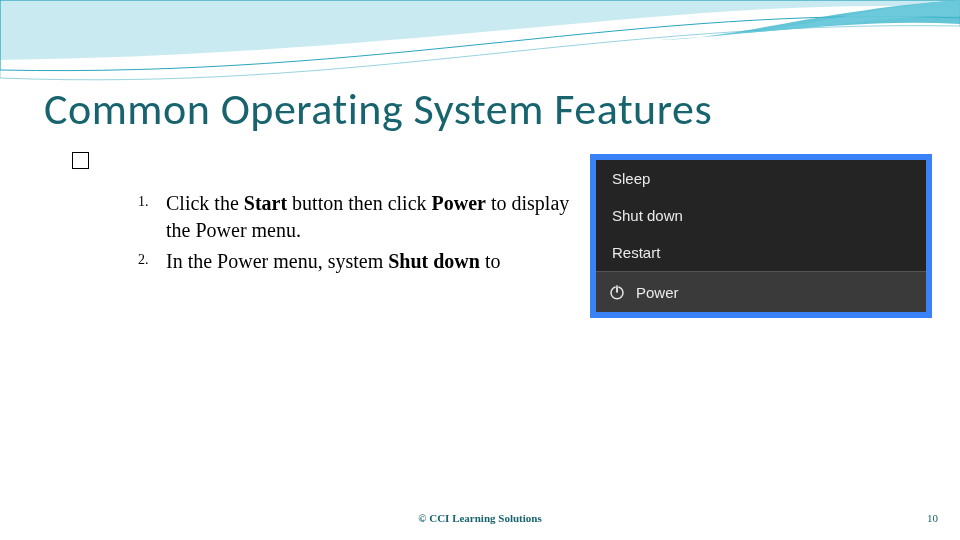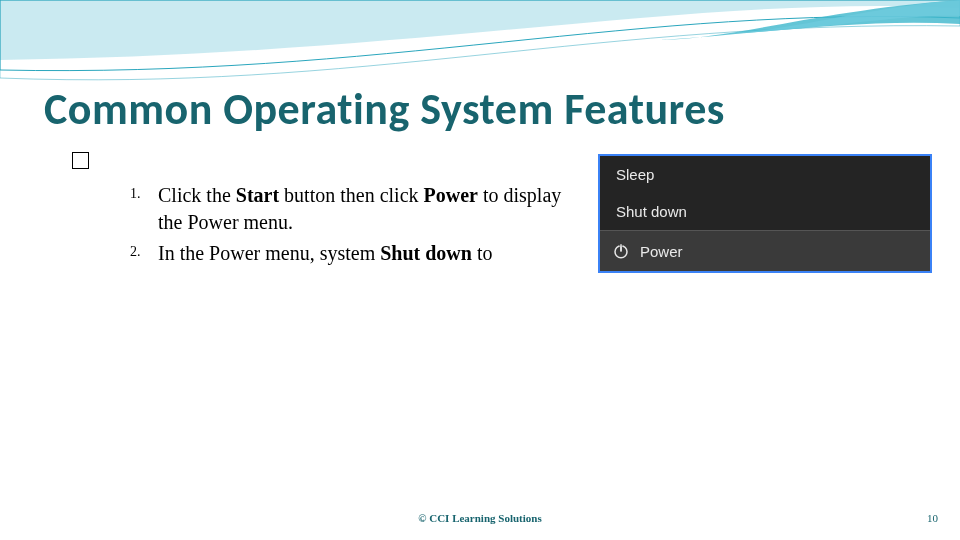--- a/index.html
+++ b/index.html
@@ -16,21 +16,21 @@
     position:absolute;
     top:0;left:0;
     width:960px;height:85px;
     pointer-events:none;
   }
   .title{
     position:absolute;
     left:44px;
     top:82px;
     font-family:"Segoe UI Light","Segoe UI",Calibri,Arial,sans-serif;
-    font-weight:700;
+    font-weight:400;
     font-size:44px;
     color:#18646e; 
     letter-spacing:0.5px;
   }
   .subtitle{
     position:absolute;
     left:72px;
     top:150px;
     font-family:Georgia,'Times New Roman',serif;
     font-weight:700;
@@ -42,21 +42,21 @@
     width:15px;height:15px;
     border:1.5px solid #000;
     margin-right:5px;
     vertical-align:-1px;
   }
   ol.steps{
     position:absolute;
     left:130px;
     top:182px;
     width:420px;
-    margin:0;
+    margin:8px;
     padding:0 0 0 28px;
     font-family:Georgia,'Times New Roman',serif;
     font-size:20px;
     line-height:1.35;
     color:#000;
     list-style:none;
     counter-reset:step;
   }
   ol.steps li{
     counter-increment:step;
@@ -73,21 +73,21 @@
     color:#000;
   }
   ol.steps b{font-weight:700;}
   
   .power-menu{
     position:absolute;
     right:28px;
     top:154px;
     width:330px;
     background:#242424;
-    border:2px solid #3b82f6;
+    border:6px solid #3b82f6;
     font-family:"Segoe UI",Tahoma,Arial,sans-serif;
     font-size:15px;
     color:#eaeaea;
   }
   .power-menu .opt{
     padding:10px 12px 10px 16px;
     border-bottom:0 solid #333;
   }
   .power-row{
     display:flex;
@@ -143,20 +143,21 @@
     <span>Click the </span><b>Start</b><span> button then click </span><b>Power</b><span> to display the Power menu.</span>
   </li>
   <li>
     <span>In the Power menu, system </span><b>Shut down</b><span> to</span><br>
   </li>
 </ol>
 
 <div class="power-menu">
   <div class="opt">Sleep</div>
   <div class="opt">Shut down</div>
+  <div class="opt">Restart</div>
   <div class="power-row">
     <svg class="power-icon" viewBox="0 0 24 24">
       <circle cx="12" cy="13" r="8" fill="none" stroke="#e6e6e6" stroke-width="2"></circle>
       <line x1="12" y1="3" x2="12" y2="13" stroke="#e6e6e6" stroke-width="2"></line>
       <rect x="10" y="2" width="4" height="4" fill="#3a3a3a"></rect>
       <line x1="12" y1="3" x2="12" y2="12" stroke="#e6e6e6" stroke-width="2"></line>
     </svg>
     <span>Power</span>
   </div>
 </div>

